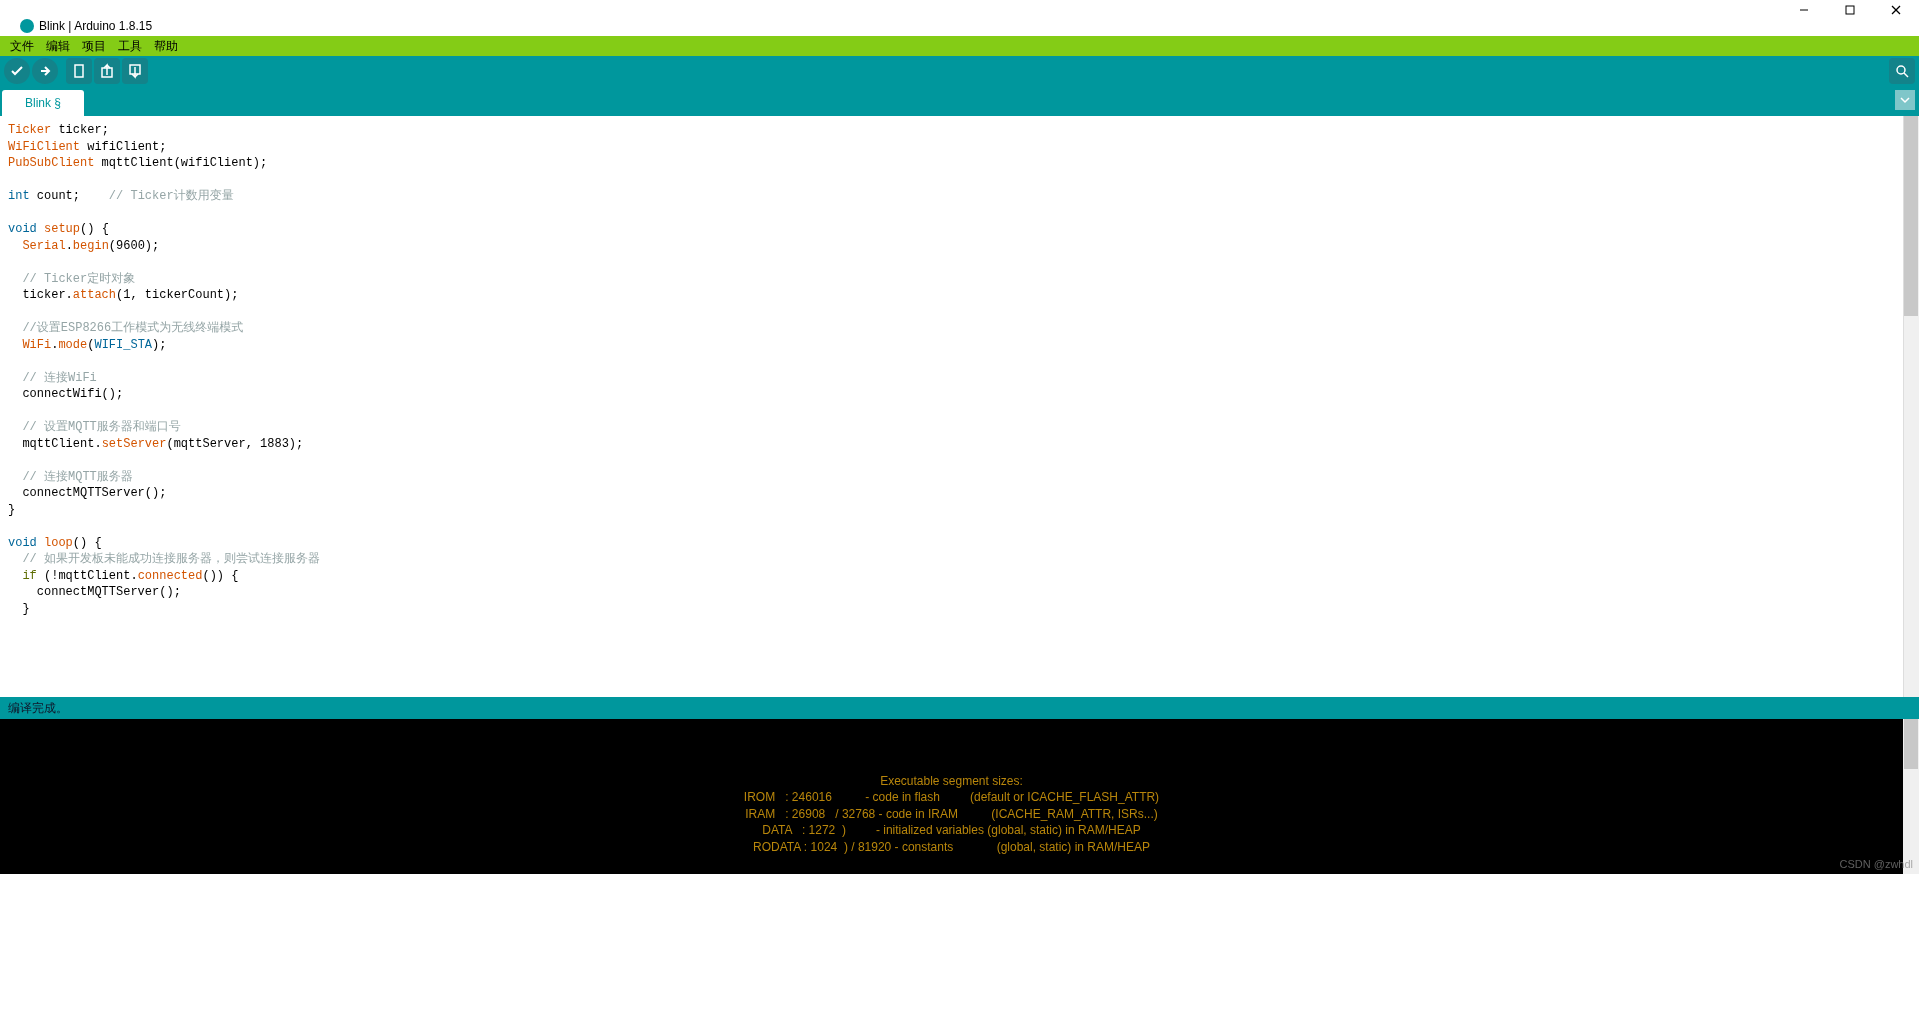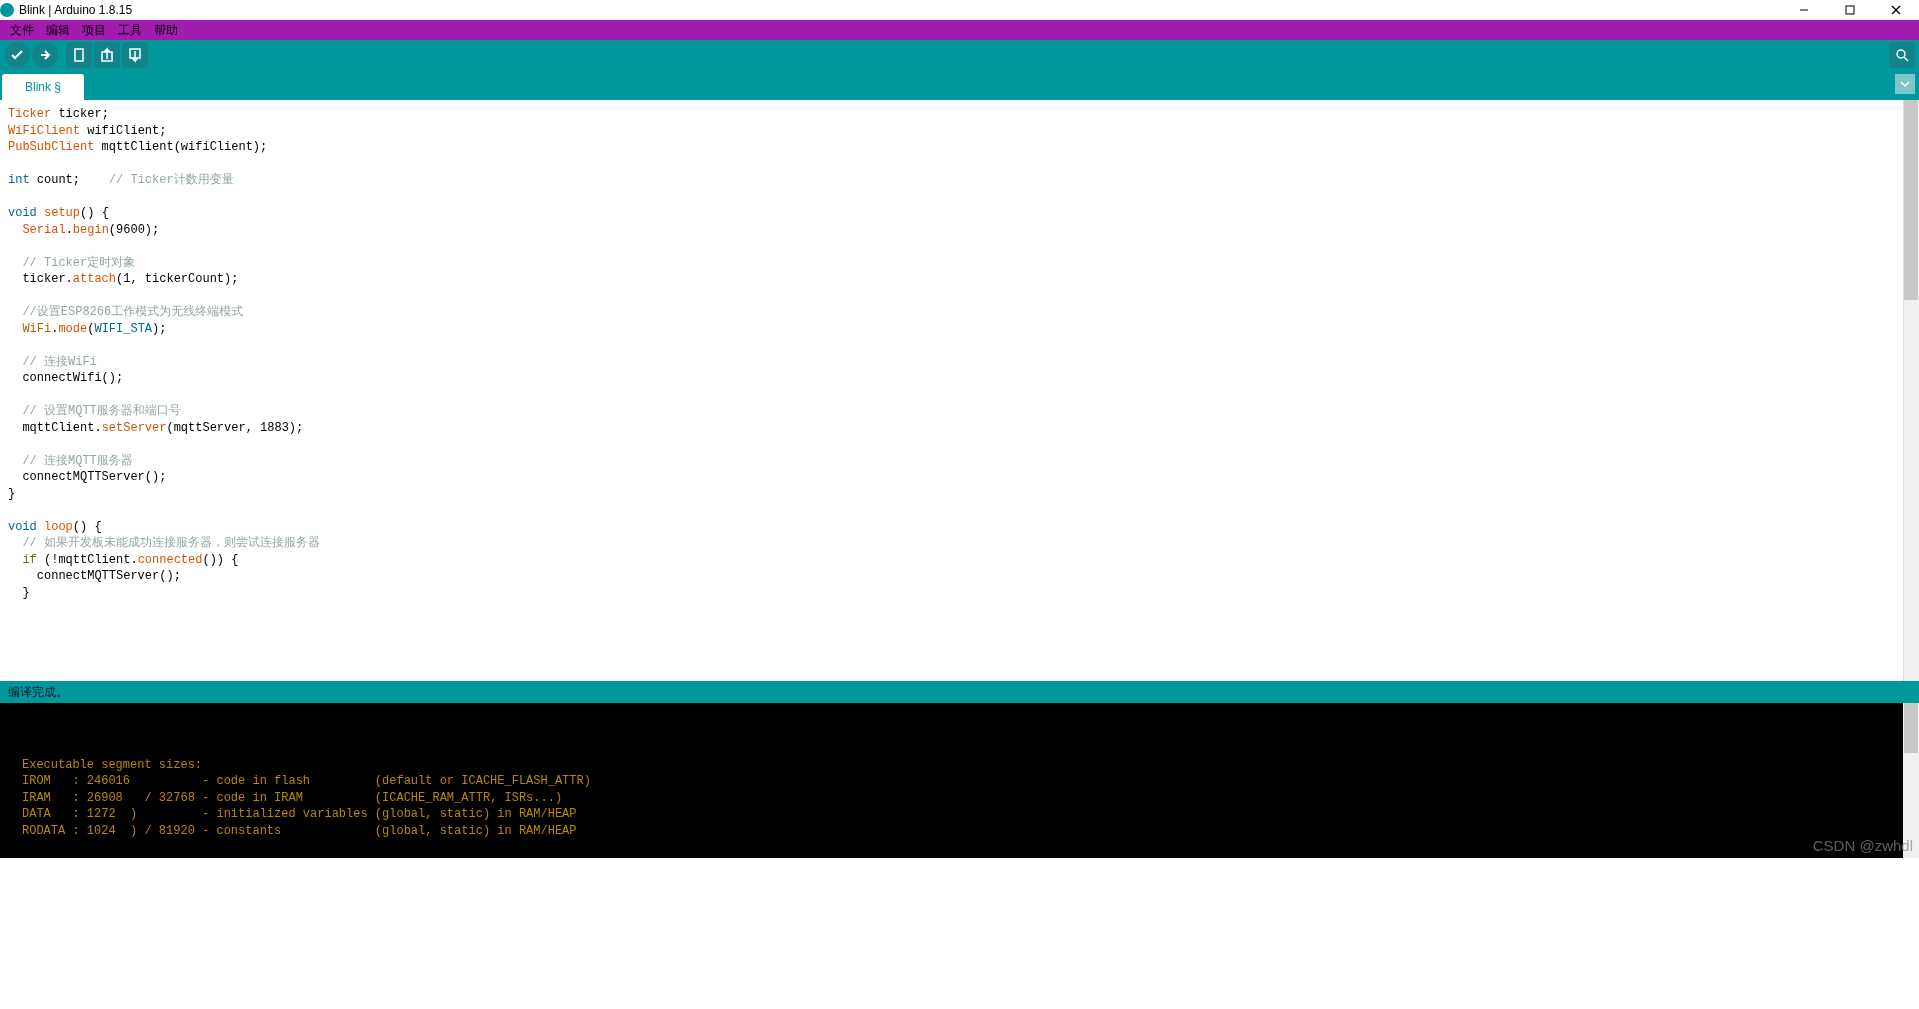--- a/index.html
+++ b/index.html
@@ -1,22 +1,22 @@
 <!DOCTYPE html>
 <html><head>
 <meta charset="utf-8">
 <style>
 * { margin:0; padding:0; box-sizing:border-box; }
 body { font-family:"Segoe UI",Arial,sans-serif; font-size:12px; background:#fff; overflow:hidden; width:1919px; height:1009px; position:relative; }
-.titlebar { height:20px; background:#fff; display:flex; align-items:center; padding:0 0; }
+.titlebar { height:20px; background:#fff; display:flex; align-items:center; padding:0 20px;margin-top:16px; }
 .app-icon { width:14px; height:14px; background:#00979D; border-radius:50%; margin-right:5px; display:inline-block; }
 .title-text { font-size:12px; color:#000; }
 .win-controls { position:absolute; right:0; top:0; display:flex; }
 .win-btn { width:46px; height:20px; display:flex; align-items:center; justify-content:center; font-size:14px; cursor:default; }
-.menubar { height:20px; background:#a21caf; display:flex; align-items:center; padding:0 4px; font-size:12px; }
+.menubar { height:20px; background:#84cc16; display:flex; align-items:center; padding:0 4px; font-size:12px; }
 .menu-item { padding:0 6px; cursor:default; }
 .toolbar { height:30px; background:#00979D; display:flex; align-items:center; padding:0 4px; gap:2px; position:relative; }
 .tool-btn { width:26px; height:26px; border-radius:4px; background:#13838a; display:flex; align-items:center; justify-content:center; color:#fff; }
 .tool-btn.circle { border-radius:50%; }
 .tool-group { display:flex; gap:2px; }
 .tool-group.second { margin-left:6px; }
 .tool-right { position:absolute; right:4px; top:2px; }
 .tabbar { height:30px; background:#00979D; display:flex; align-items:flex-end; position:relative; }
 .tab { background:#fff; color:#00979D; padding:6px 23px; font-size:12px; border-top-left-radius:3px; border-top-right-radius:3px; margin-left:2px; }
 .tab-right { position:absolute; right:4px; top:4px; width:20px; height:20px; background:#7fc6c9; display:flex; align-items:center; justify-content:center; color:#fff; font-size:10px; }
@@ -27,24 +27,24 @@
 .kw-type { color:#d35400; }
 .kw-func { color:#d35400; }
 .kw-meth { color:#d35400; }
 .kw-const { color:#006699; }
 .kw-void { color:#006699; }
 .kw-int { color:#006699; }
 .kw-if { color:#5e6d03; }
 .cmt { color:#95a5a6; }
 .status { height:22px; background:#00979D; color:#0f172a; display:flex; align-items:center; padding:0 8px; font-size:12px; }
 .console-wrap { position:relative; background:#000; height:155px; }
-.console { position:absolute; left:0; top:0; right:16px; bottom:0; padding:4px 22px; font-family:Liberation Mono, monospace; font-size:12px; line-height:16.5px; color:#b8860b; white-space:pre; overflow:hidden; }
+.console { position:absolute; left:0; top:0; right:16px; bottom:0; padding:4px 22px; font-family:Liberation Sans, sans-serif; font-size:12px; line-height:16.5px; color:#b8860b; white-space:pre; overflow:hidden;text-align:center; }
 .console-scroll { position:absolute; right:0; top:0; width:16px; height:100%; background:#f0f0f0; }
 .console-thumb { position:absolute; right:1px; top:0; width:14px; height:50px; background:#c8c8c8; }
-.watermark { position:absolute; right:6px; bottom:4px; color:#888; font-size:15px; opacity:0.7; }
+.watermark { position:absolute; right:6px; bottom:4px; color:#888; font-size:11px; opacity:0.7; }
 svg { display:block; }
 </style>
 </head>
 <body>
 
 <div class="titlebar">
   <span class="app-icon"></span>
   <span class="title-text">Blink | Arduino 1.8.15</span>
   <div class="win-controls">
     <div class="win-btn">

